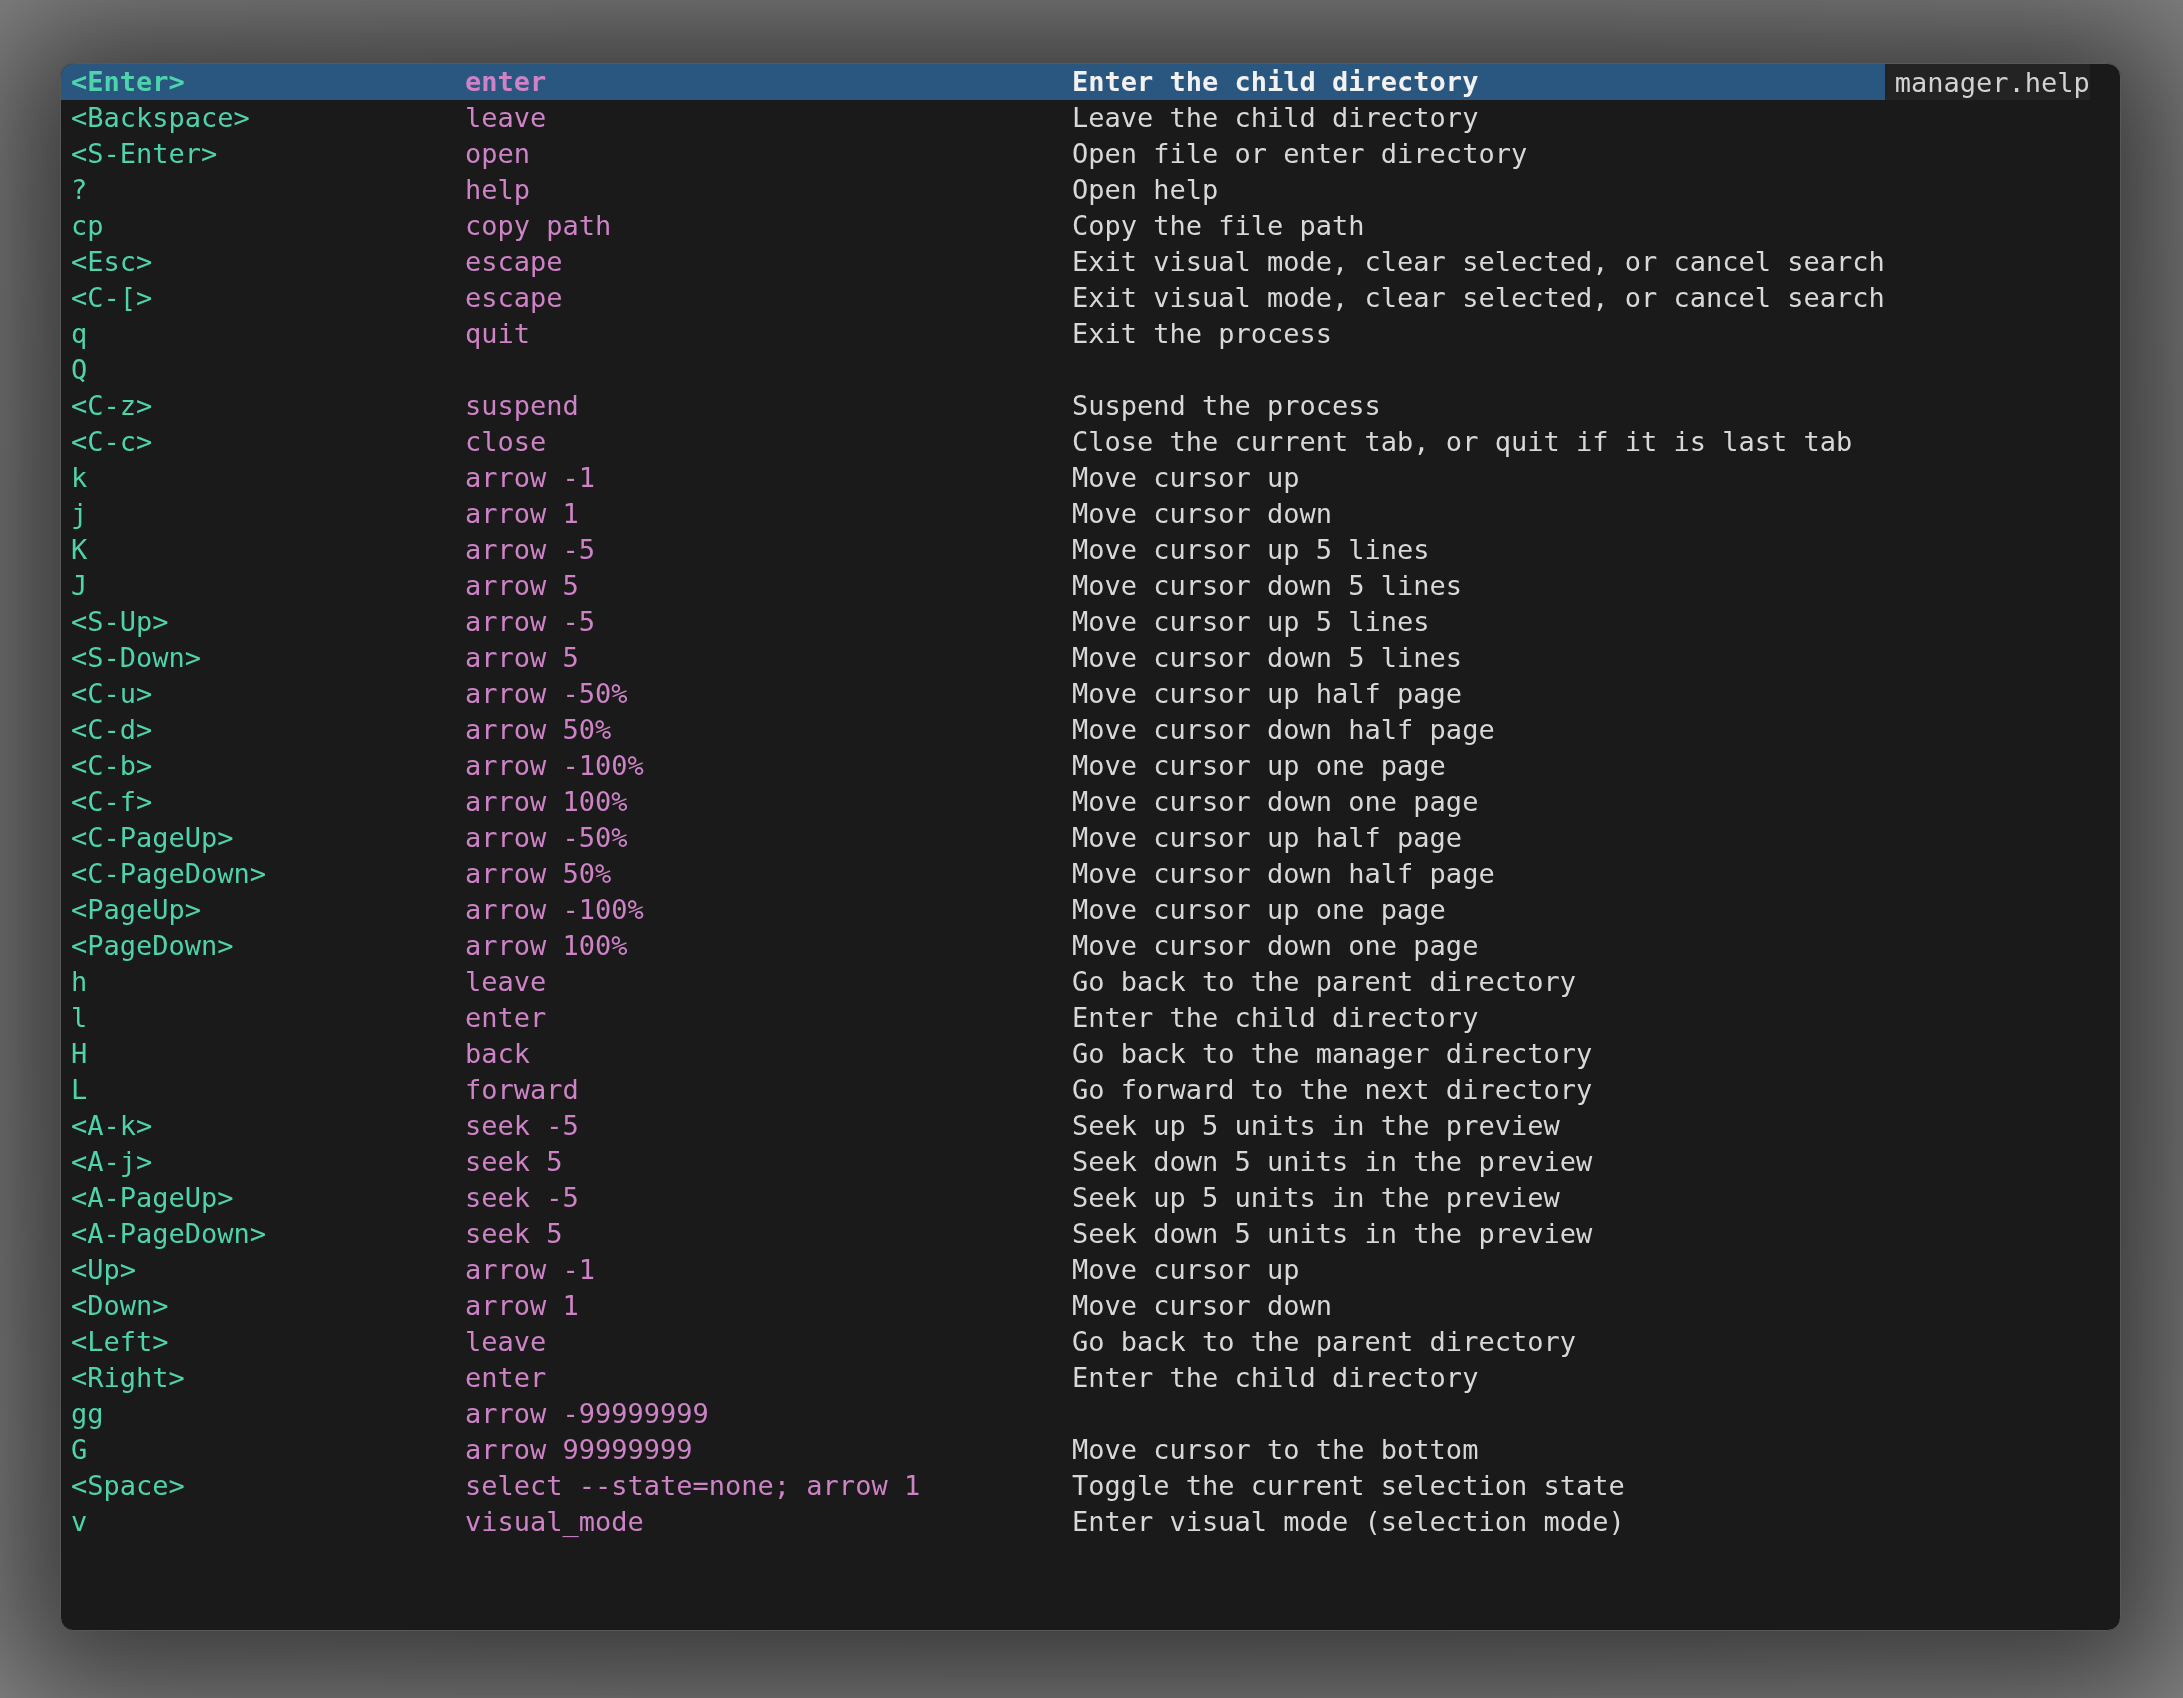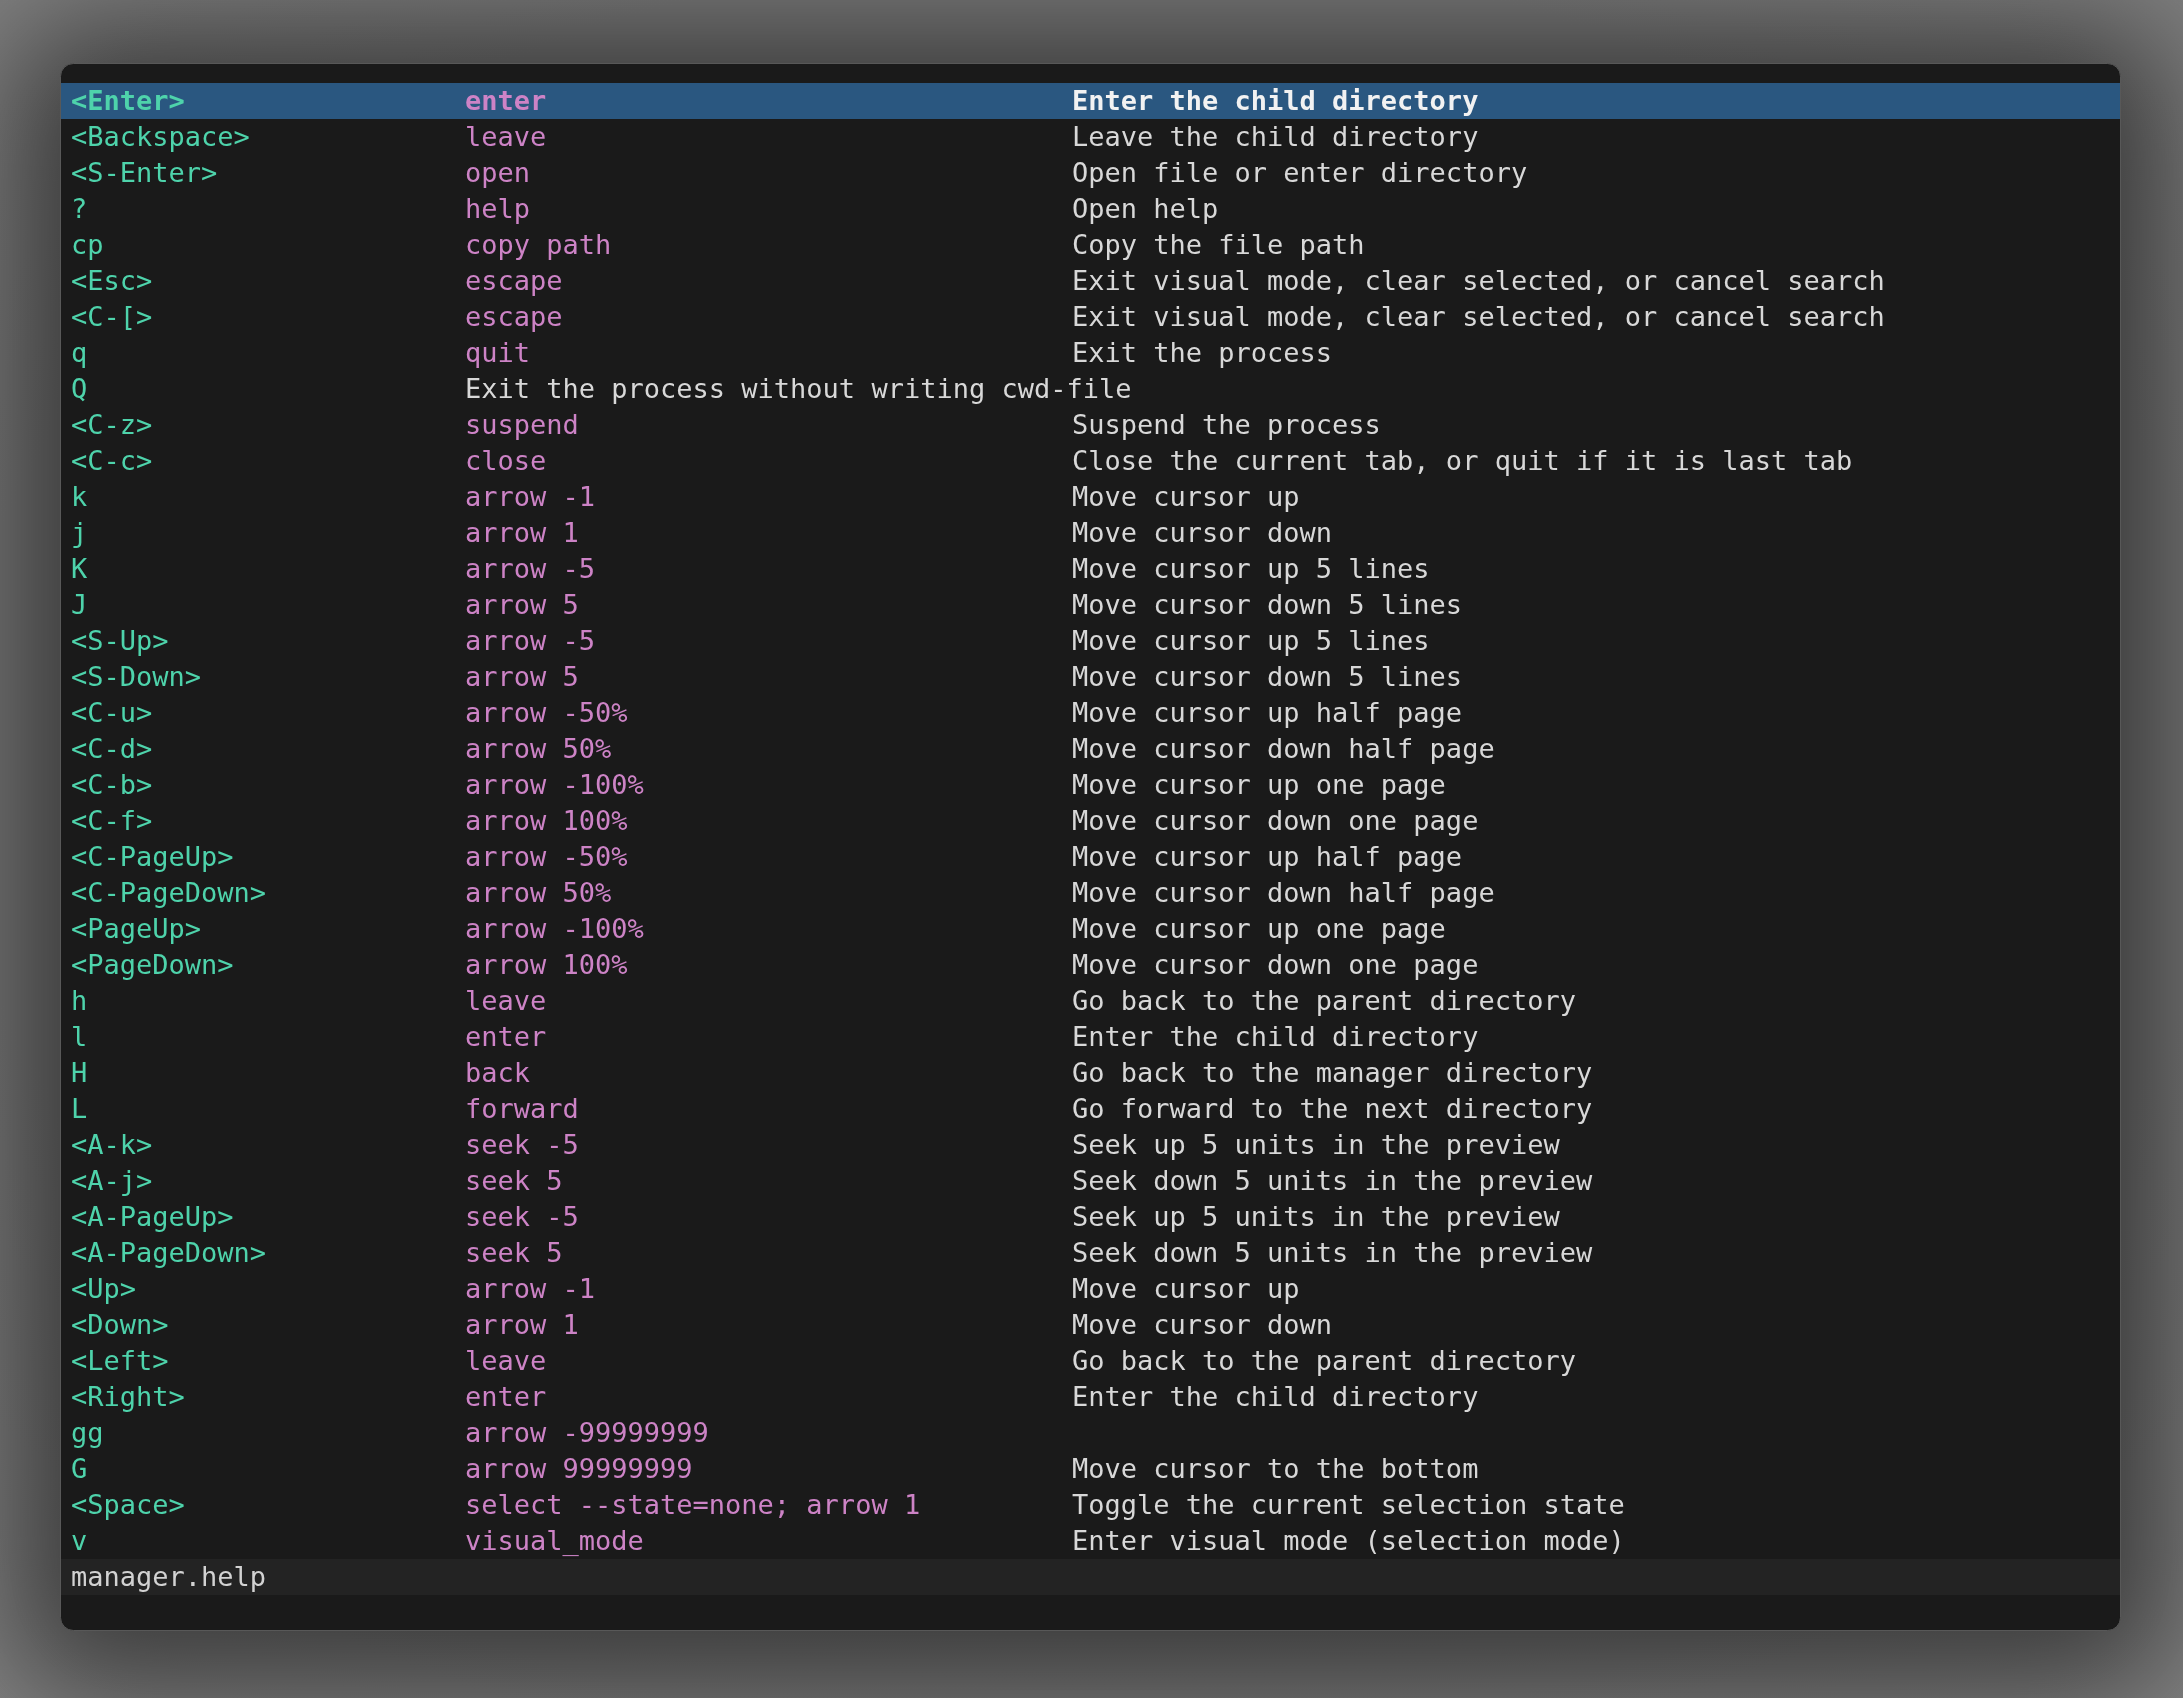--- a/index.html
+++ b/index.html
@@ -24,21 +24,21 @@
     top: 63px;
     width: 2061px;
     height: 1568px;
     box-sizing: border-box;
     background: var(--terminal-bg, #1a1a1a);
     border: 1.7px solid #585858;
     border-radius: 13.4px;
     overflow: hidden;
     box-shadow: 0 11.7px 126px 46px rgba(0,0,0,0.55);
     display: flex;
-    flex-direction: column;
+    flex-direction: row;
   }
   .window-top-pad {
     height: 18.5px;
     flex: 0 0 auto;
   }
   .keybinding-list {
     flex: 0 0 auto;
   }
   .row {
     height: 36px;
@@ -132,21 +132,20 @@
     <span class="col-cmd">escape</span>
     <span class="col-desc">Exit visual mode, clear selected, or cancel search</span>
   </div>
         <div class="row">
     <span class="col-key">q</span>
     <span class="col-cmd">quit</span>
     <span class="col-desc">Exit the process</span>
   </div>
         <div class="row">
     <span class="col-key">Q</span>
-    <span class="col-desc">Exit the process without writing cwd-file</span>
   </div>
         <div class="row">
     <span class="col-key">&lt;C-z&gt;</span>
     <span class="col-cmd">suspend</span>
     <span class="col-desc">Suspend the process</span>
   </div>
         <div class="row">
     <span class="col-key">&lt;C-c&gt;</span>
     <span class="col-cmd">close</span>
     <span class="col-desc">Close the current tab, or quit if it is last tab</span>

